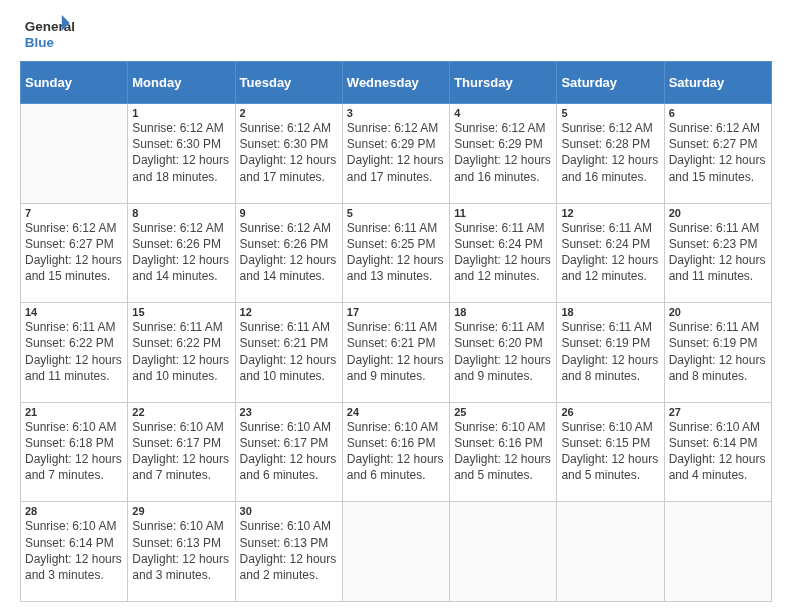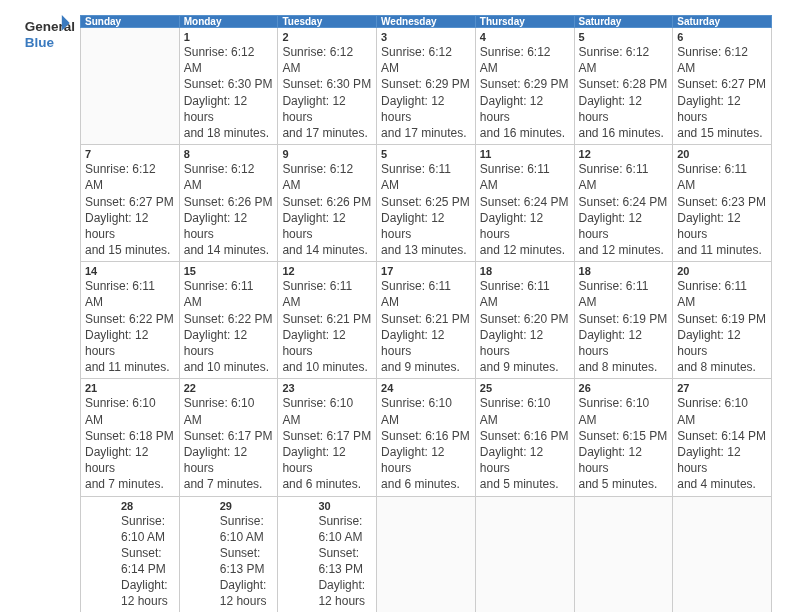--- a/index.html
+++ b/index.html
@@ -8,21 +8,21 @@
       height: 612px;
       font-family: Arial, sans-serif;
       background: #fff;
       overflow: hidden;
     }
     .page {
       width: 792px;
       height: 612px;
       padding: 15px 20px 10px 20px;
       display: flex;
-      flex-direction: row;
+      flex-direction: column;
     }
     .header {
       display: flex;
       align-items: flex-start;
       justify-content: space-between;
       margin-bottom: 10px;
     }
     .logo {
       display: flex;
       align-items: center;
@@ -48,23 +48,23 @@
     .calendar {
       flex: 1;
       border: 1px solid #ccc;
       border-collapse: collapse;
       width: 100%;
       table-layout: fixed;
     }
     .calendar th {
       background: #3a7abf;
       color: #fff;
-      font-size: 10px;
+      font-size: 13px;
       font-weight: bold;
-      padding: 0 4px;
+      padding: 13px 4px;
       text-align: left;
       border: 1px solid #5590cc;
     }
     .calendar td {
       border: 1px solid #ccc;
       vertical-align: top;
       padding: 3px 4px;
       font-size: 9.5px;
       color: #333;
       height: 80px;
@@ -79,21 +79,20 @@
     .cell-text {
       font-size: 12px;
       color: #444;
       line-height: 1.35;
     }
     .empty-cell {
       background: #fafafa;
     }
     tr:last-child td {
       height: 70px;
-      padding-left: 40px;
     }
   </style>
 </head>
 <body>
 
 <div class="page">
   <div class="header">
     <div class="logo">
       <svg class="logo-icon" viewBox="0 0 45 32" xmlns="http://www.w3.org/2000/svg" style="width: 60px; height: 36px;">
     <text x="0" y="14" font-size="12" font-weight="bold" fill="#333" font-family="Arial">General</text>

